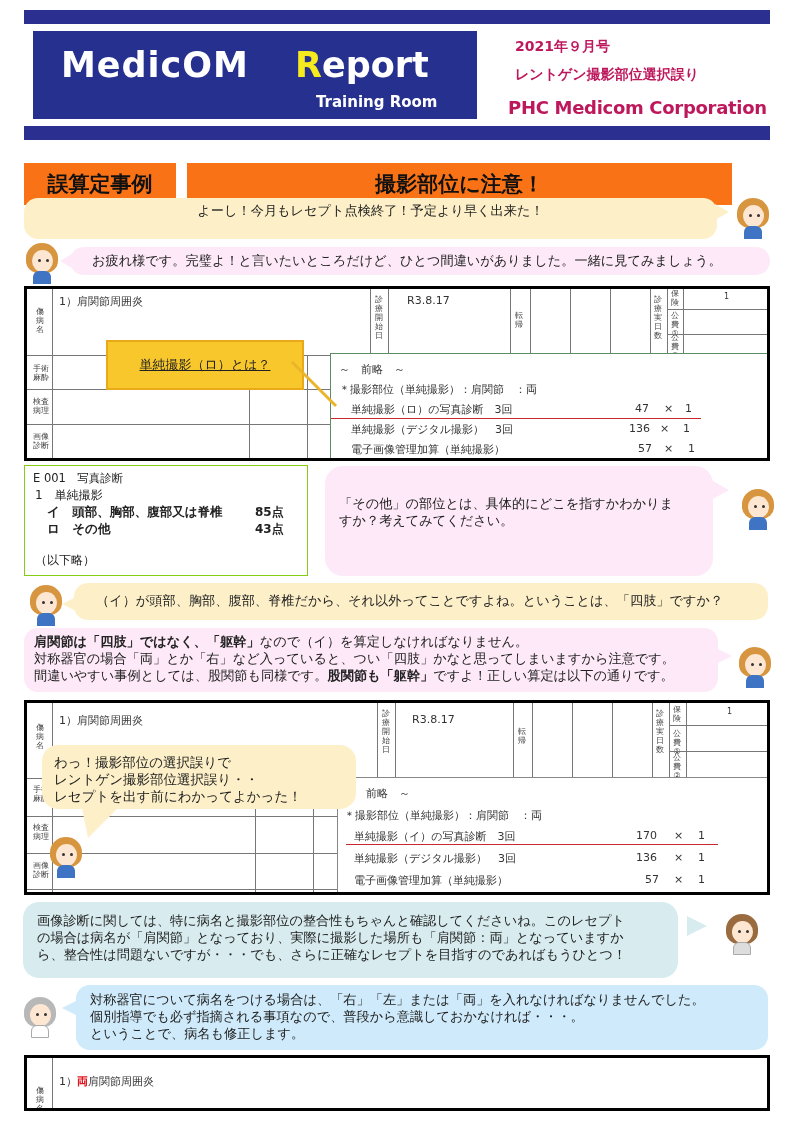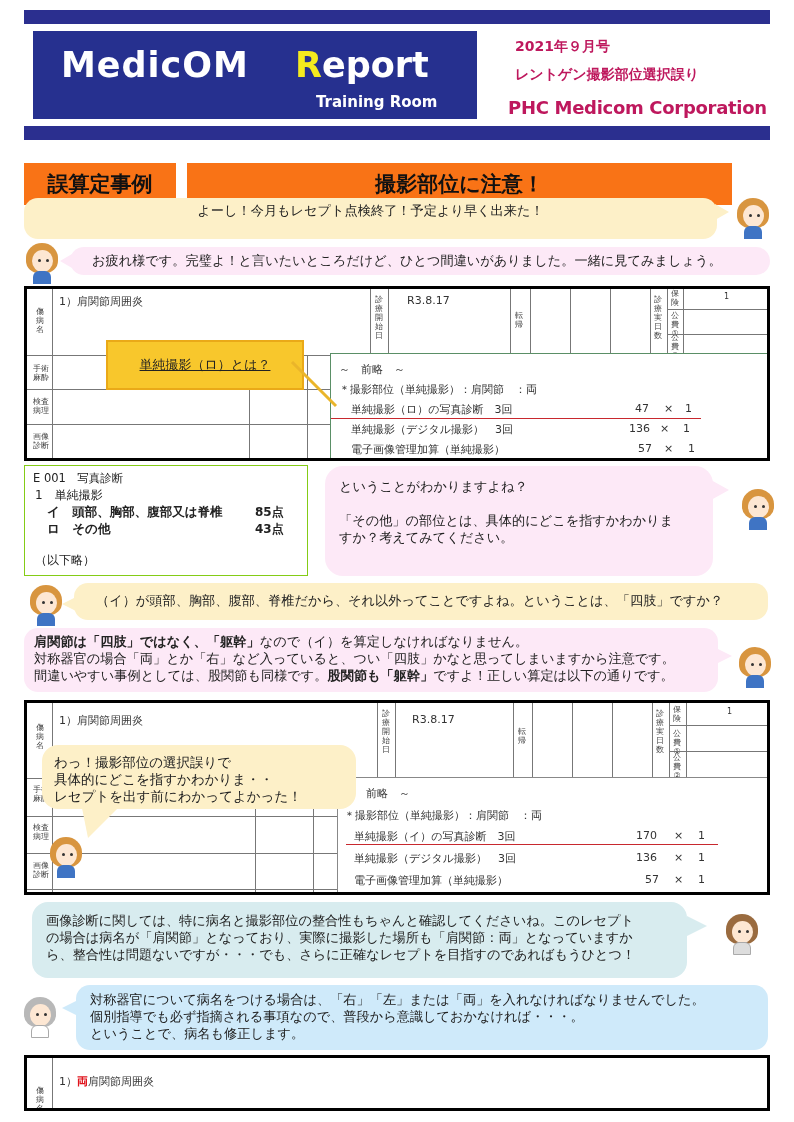--- a/index.html
+++ b/index.html
@@ -160,21 +160,20 @@
   <div class="abs" style="left:8px;top:5px;font-size:11.5px;">E 001　写真診断</div>
   <div class="abs" style="left:10px;top:21px;font-size:12px;">1　単純撮影</div>
   <div class="abs" style="left:22px;top:38px;font-weight:bold;font-size:12.5px;">イ　頭部、胸部、腹部又は脊椎</div>
   <div class="abs" style="left:230px;top:38px;font-weight:bold;font-size:12px;">85点</div>
   <div class="abs" style="left:22px;top:55px;font-weight:bold;font-size:12.5px;">ロ　その他</div>
   <div class="abs" style="left:230px;top:55px;font-weight:bold;font-size:12px;">43点</div>
   <div class="abs" style="left:10px;top:86px;font-size:12px;">（以下略）</div>
 </div>
 
 <div class="bubble b-pink" style="left:325px;top:466px;width:388px;height:110px;padding:12px 14px;border-radius:18px;">
-  <div>ということがわかりますよね？</div>
   <div style="height:17px;"></div>
   <div>「その他」の部位とは、具体的にどこを指すかわかりま</div>
   <div>すか？考えてみてください。</div>
 </div>
 <div class="tail" style="left:711px;top:480px;border-left:18px solid #fde9f7;border-top:10px solid transparent;border-bottom:10px solid transparent;"></div>
 <div class="avatar" style="left:738px;top:487px;">
   <div class="av-hair"></div>
     <div class="av-face"></div>
     <div class="av-body"></div>
   <div class="av-eye" style="left:16px;"></div>
@@ -255,33 +254,33 @@
     <div class="popline" style="left:360px;top:73px;">1</div>
     <div class="popline" style="left:16px;top:95px;">電子画像管理加算（単純撮影）</div>
     <div class="popline" style="left:307px;top:95px;">57</div>
     <div class="popline" style="left:336px;top:95px;">×</div>
     <div class="popline" style="left:360px;top:95px;">1</div>
   </div>
 </div>
 
 <div class="bubble b-yellow" style="left:42px;top:745px;width:314px;height:64px;padding:9px 12px;font-size:13.5px;border-radius:16px;">
   <div>わっ！撮影部位の選択誤りで</div>
-  <div>具体的にどこを指すかわかりま・・</div>
+  <div>レントゲン撮影部位選択誤り・・</div>
   <div>レセプトを出す前にわかってよかった！</div>
 </div>
 <div class="tail" style="left:82px;top:808px;border-top:30px solid #fdf0c8;border-left:6px solid transparent;border-right:30px solid transparent;"></div>
 <div class="avatar" style="left:46px;top:835px;">
   <div class="av-hair"></div>
     <div class="av-face"></div>
     <div class="av-body"></div>
   <div class="av-eye" style="left:16px;"></div>
     <div class="av-eye" style="left:24px;"></div>
 </div>
 
-<div class="bubble b-teal" style="left:32px;top:902px;width:655px;height:76px;padding:10px 14px;border-radius:16px;">
+<div class="bubble b-teal" style="left:23px;top:902px;width:655px;height:76px;padding:10px 14px;border-radius:16px;">
   <div>画像診断に関しては、特に病名と撮影部位の整合性もちゃんと確認してくださいね。このレセプト</div>
   <div>の場合は病名が「肩関節」となっており、実際に撮影した場所も「肩関節：両」となっていますか</div>
   <div>ら、整合性は問題ないですが・・・でも、さらに正確なレセプトを目指すのであればもうひとつ！</div>
 </div>
 <div class="tail" style="left:687px;top:916px;border-left:20px solid #d8ecef;border-top:10px solid transparent;border-bottom:10px solid transparent;"></div>
 <div class="avatar" style="left:722px;top:912px;">
   <div class="av-hair av-man-hair"></div>
     <div class="av-face"></div>
     <div class="av-body av-man-body"></div>
   <div class="av-eye" style="left:16px;"></div>

